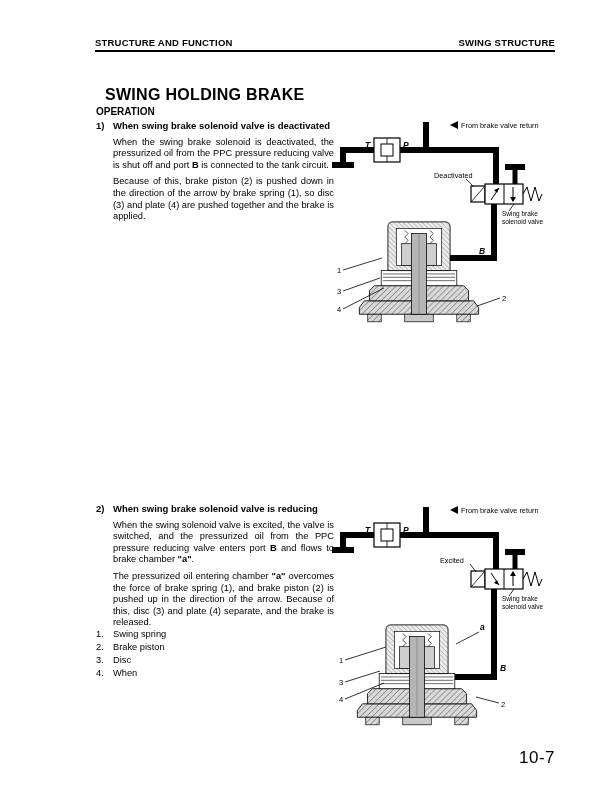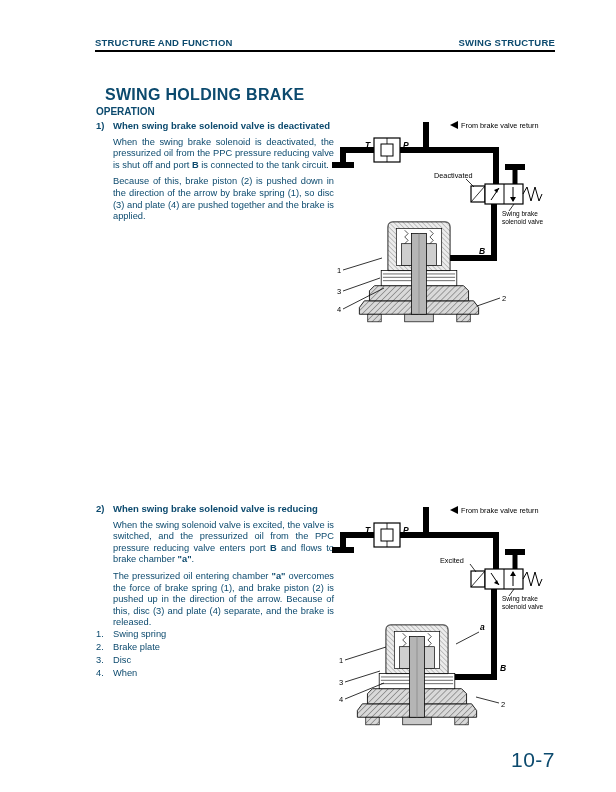--- a/index.html
+++ b/index.html
@@ -1,38 +1,38 @@
 <!DOCTYPE html>
 <html><head>
 <meta charset="utf-8">
 <style>
   html,body { margin:0; padding:0; background:#ffffff; }
   .page {
     position:relative; width:616px; height:792px; background:#ffffff;
-    font-family:"Liberation Sans", sans-serif; color:#0c4a6e; overflow:hidden;
+    font-family:"Liberation Sans", sans-serif; color:#000000; overflow:hidden;
   }
   .hdr {
     position:absolute; left:95px; width:460px; top:37px;
     display:flex; justify-content:space-between;
     font-size:9.5px; font-weight:bold; letter-spacing:0.2px;
   }
   .hdr-rule { position:absolute; left:95px; width:460px; top:50px; height:2px; background:#000; }
   .title { position:absolute; left:95px; top:76px; margin:10px; font-size:16px; font-weight:bold; letter-spacing:0.3px; }
   .op-head { position:absolute; left:96px; top:106px; margin:0; font-size:10px; font-weight:bold; }
   .sec { position:absolute; left:96px; width:238px; }
   .sec1 { top:120px; }
   .sec2 { top:503px; }
   .sec-head { display:flex; font-size:9.5px; font-weight:bold; line-height:11.6px; }
   .sec-num { width:17px; flex:0 0 17px; }
   .sec-title { flex:1; }
   .sec p { margin:5px 0 0 17px; font-size:9.3px; line-height:11.6px; text-align:justify; }
   .parts { position:absolute; left:96px; top:628px; font-size:9.3px; line-height:13px; }
   .part-row { display:flex; }
   .part-num { width:17px; flex:0 0 17px; }
-  .page-num { position:absolute; right:61px; top:748px; font-size:21px; letter-spacing:0.5px; }
+  .page-num { position:absolute; right:61px; top:748px; font-size:17px; letter-spacing:0.5px; }
   .diagram { position:absolute; }
   svg text { font-family:"Liberation Sans", sans-serif; fill:#000; }
   .lbl { font-size:7.3px; }
   .lbl-sm { font-size:6.5px; }
   .callout { font-size:7.5px; }
   .port { font-size:8.5px; font-weight:bold; font-style:italic; }
   .pipe { fill:none; stroke:#000; stroke-width:6; stroke-linejoin:miter; }
   .thin { stroke:#000; stroke-width:0.8; fill:none; }
   .sym { fill:#fff; stroke:#000; stroke-width:1.2; }
 </style>
@@ -99,21 +99,21 @@
     <p><span>The pressurized oil entering chamber </span><b>"a"</b><span> overcomes the force of brake spring (1), and brake piston (2) is pushed up in the direction of the arrow. Because of this, disc (3) and plate (4) separate, and the brake is released.</span></p>
   </section>
 
   <div class="parts">
     <div class="part-row">
       <span class="part-num">1.</span>
       <span>Swing spring</span>
     </div>
     <div class="part-row">
       <span class="part-num">2.</span>
-      <span>Brake plate</span>
+      <span>Brake piston</span>
     </div>
     <div class="part-row">
       <span class="part-num">3.</span>
       <span>Disc</span>
     </div>
     <div class="part-row">
       <span class="part-num">4.</span>
       <span>When</span>
     </div>
   </div>

